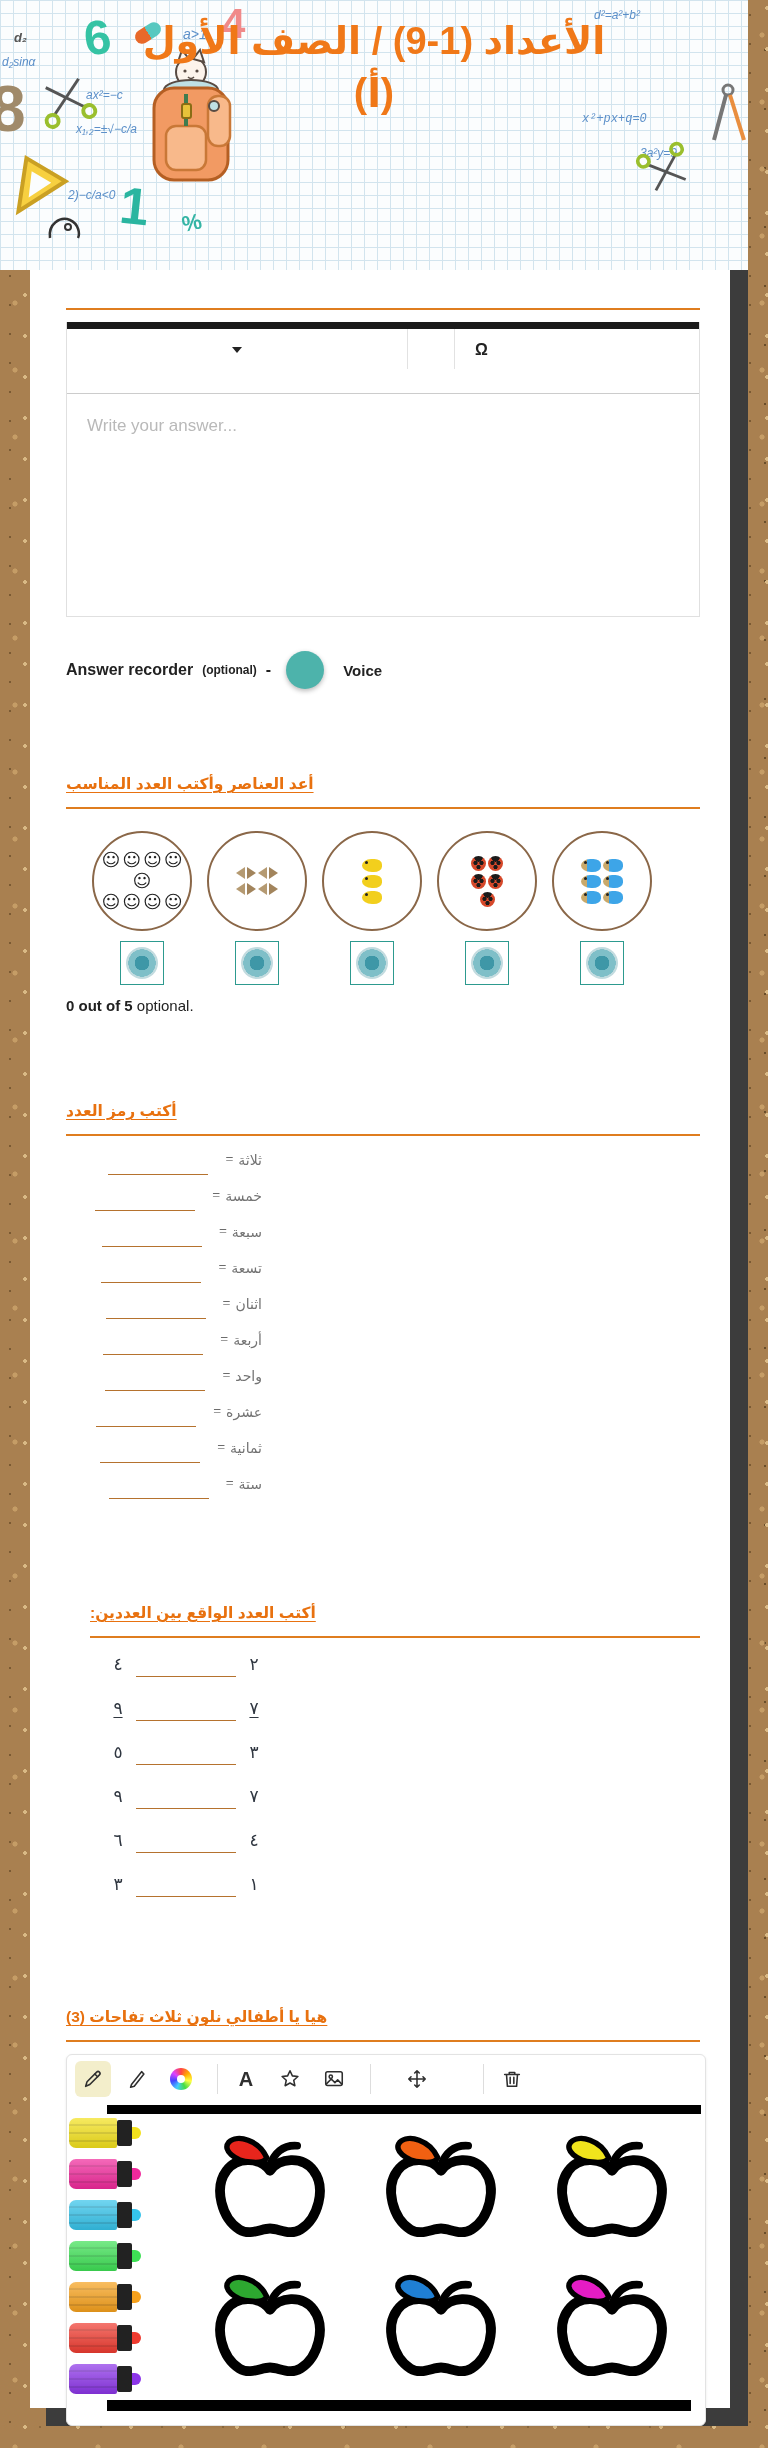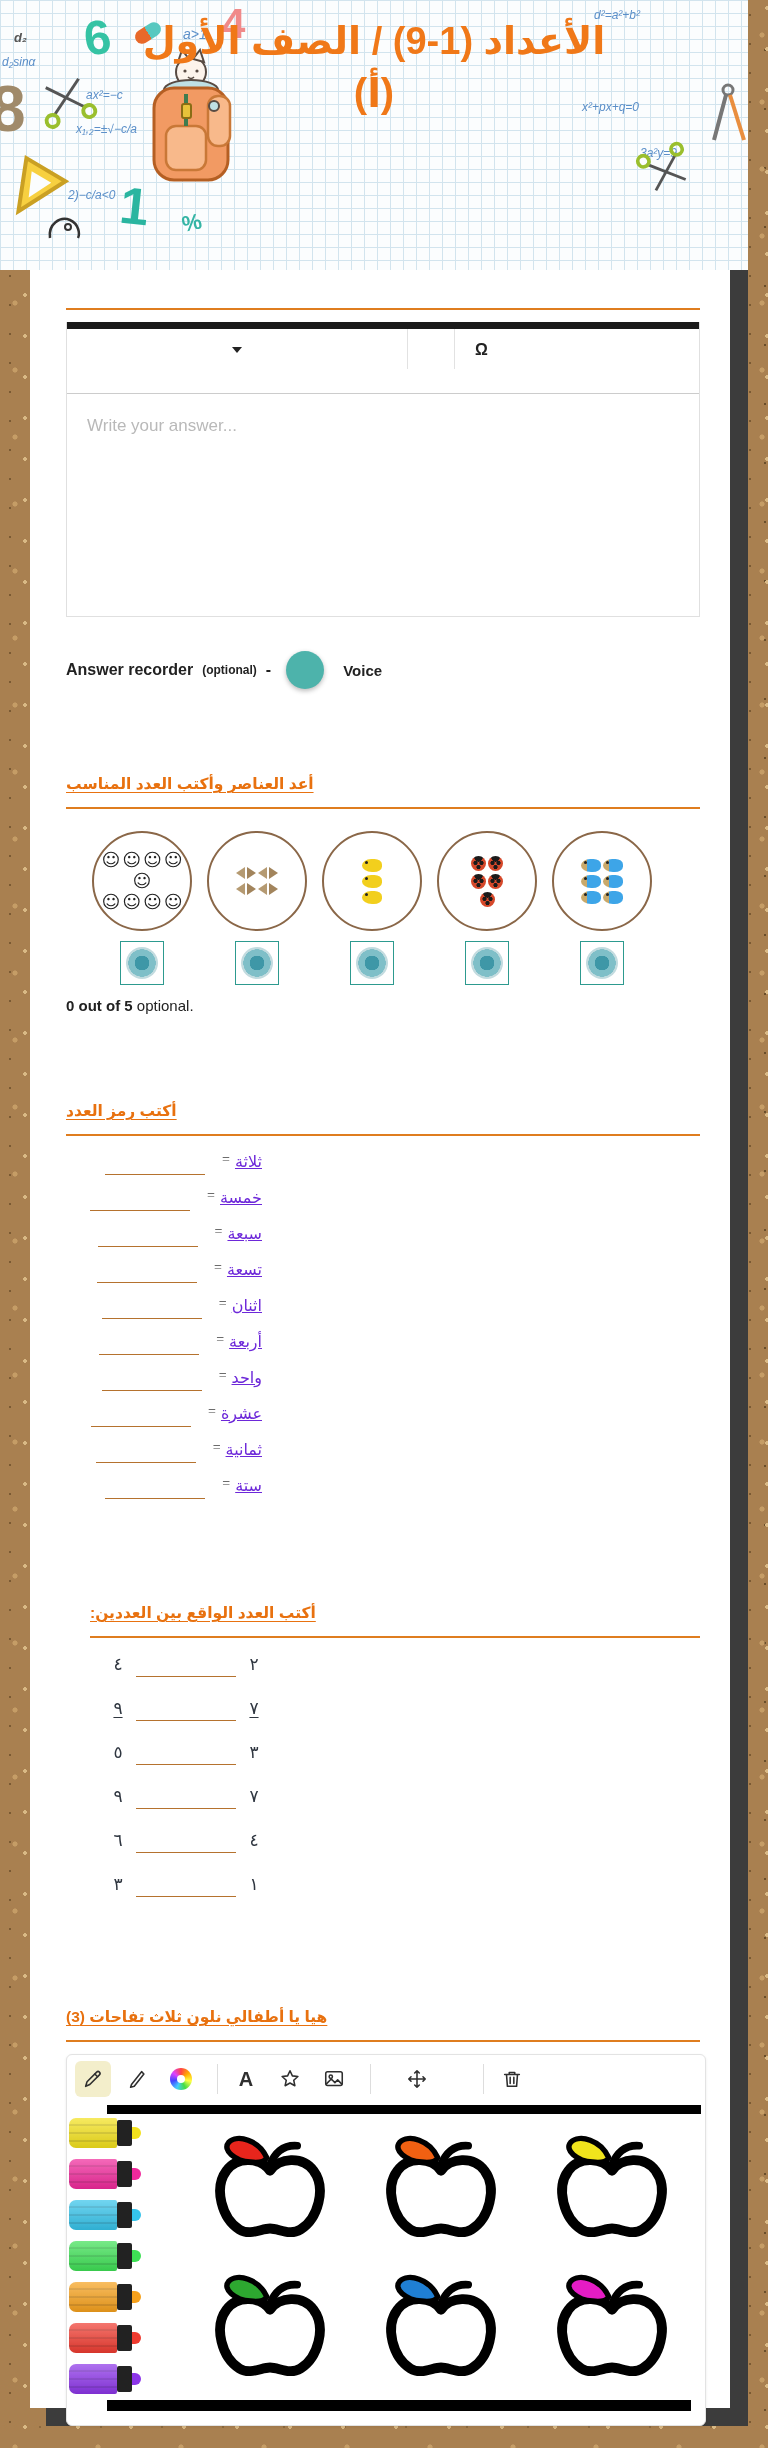--- a/index.html
+++ b/index.html
@@ -29,21 +29,21 @@
   .t2{font-size:38px;font-weight:bold;color:#f07818;line-height:1.35;}
   .t3{font-size:40px;font-weight:bold;color:#f07818;line-height:1.3;}
   .doodle{position:absolute;color:#5b8fc9;font-size:12px;font-style:italic;z-index:1;white-space:nowrap;}
   .d-d2{left:14px;top:30px;color:#555;font-size:13px;font-weight:bold;}
   .d-sina{left:2px;top:55px;}
   .d-a1{left:183px;top:26px;font-size:14px;}
   .d-pyth{left:594px;top:8px;}
   .d-ax{left:86px;top:88px;}
   .d-x12{left:76px;top:122px;}
   .d-ca0{left:68px;top:188px;}
-  .d-quad{left:582px;top:100px;}
+  .d-quad{left:582px;top:112px;font-family:Liberation Mono, monospace;}
   .d-3a{left:600px;top:146px;margin-left:40px;}
   .n8{left:-10px;top:72px;font-size:64px;font-weight:bold;color:#a08a6a;font-style:normal;}
   .n6{left:84px;top:10px;font-size:48px;font-weight:bold;color:#35c3a4;font-style:normal;transform:rotate(-8deg);}
   .n1{left:120px;top:176px;font-size:52px;font-weight:bold;color:#2ab5a0;font-style:normal;transform:rotate(6deg);}
   .n4{left:222px;top:0px;font-size:42px;font-weight:bold;color:#f08a8a;font-style:normal;}
   .npct{left:182px;top:210px;font-size:22px;font-weight:bold;color:#35b5a5;font-style:normal;transform:rotate(-12deg);}
   .svg-doodle{position:absolute;z-index:1;}
   .backpack{position:absolute;left:142px;top:48px;z-index:2;}
   
   .sheet{
@@ -95,21 +95,21 @@
     radial-gradient(circle at 70% 46%, #1a1a1a 0 1.8px, transparent 2.4px),
     radial-gradient(circle at 50% 74%, #1a1a1a 0 1.8px, transparent 2.4px);}
   .ans-box{width:44px;height:44px;border:1.5px solid #2d9a8f;background:#fff;display:flex;align-items:center;justify-content:center;margin-top:10px;box-sizing:border-box;}
   .blob{width:32px;height:32px;border-radius:50%;background:radial-gradient(circle,#3e97a7 0 32%,#7fbfc8 33% 60%,#c2dbdf 61% 100%);}
   .progress{margin-top:12px;font-size:15px;color:#222;}
   .progress b{font-weight:bold;}
   
   .sec-symbol{margin-top:88px;}
   .sym-list{margin-top:16px;}
   .sym-row{direction:rtl;display:flex;align-items:flex-start;width:196px;height:36px;}
-  .sym-word{font-size:16px;color:#6d28d9;white-space:nowrap;text-decoration:underline;}
+  .sym-word{font-size:14px;color:#737373;white-space:nowrap;}
   .sym-eq{font-size:14px;color:#3d3d3d;margin:0 5px;}
   .blank{display:inline-block;width:100px;height:22px;border-bottom:1px solid #b5722e;margin-right:12px;}
   
   .sec-between{margin-top:92px;margin-left:24px;}
   .btw-list{margin-top:16px;}
   .btw-row{direction:rtl;display:flex;align-items:flex-start;width:170px;height:44px;margin-right:22px;}
   .btw-num{font-size:17px;color:#2f3640;min-width:12px;text-align:center;font-family:"DejaVu Sans",sans-serif;}
   .btw-row .blank{margin:0 12px;}
   .btw-row.ul .btw-num{text-decoration:underline;text-underline-offset:3px;}
   

